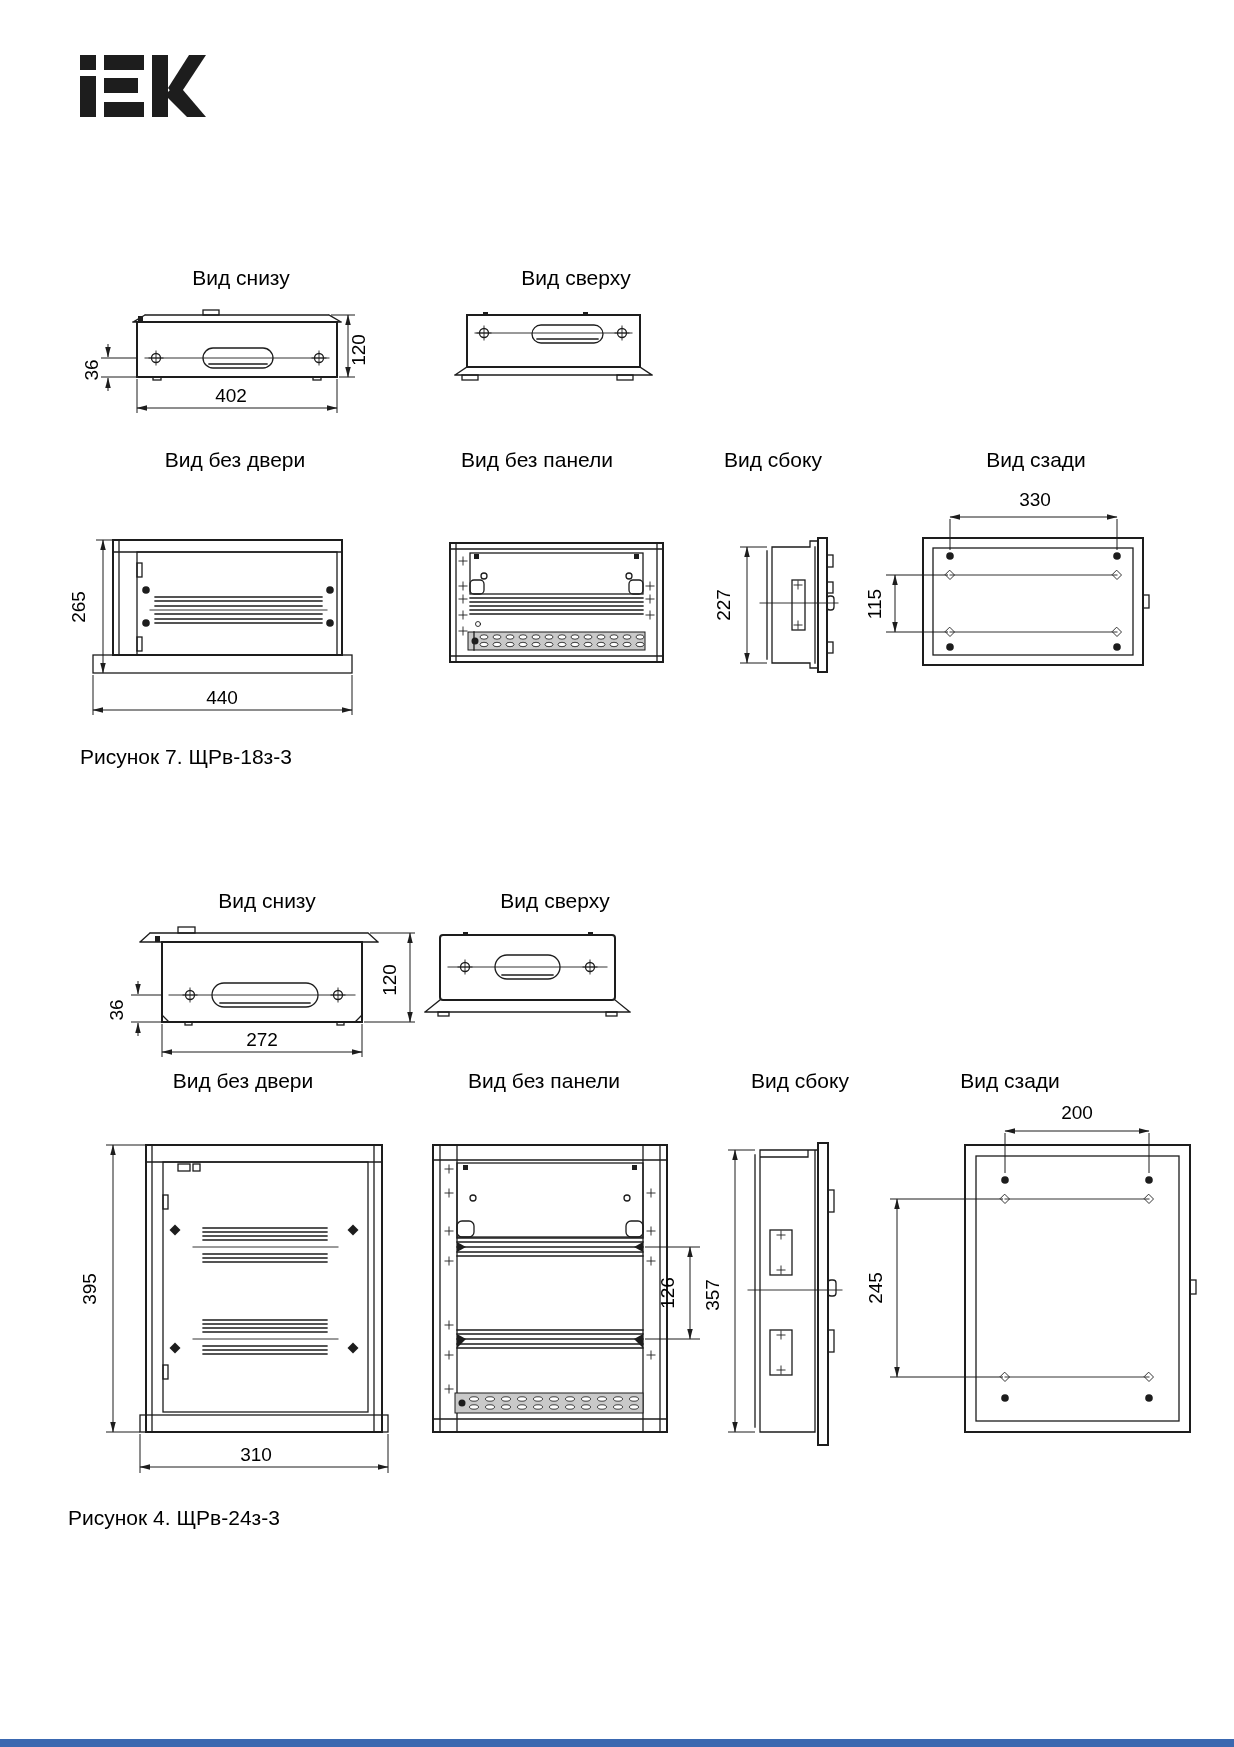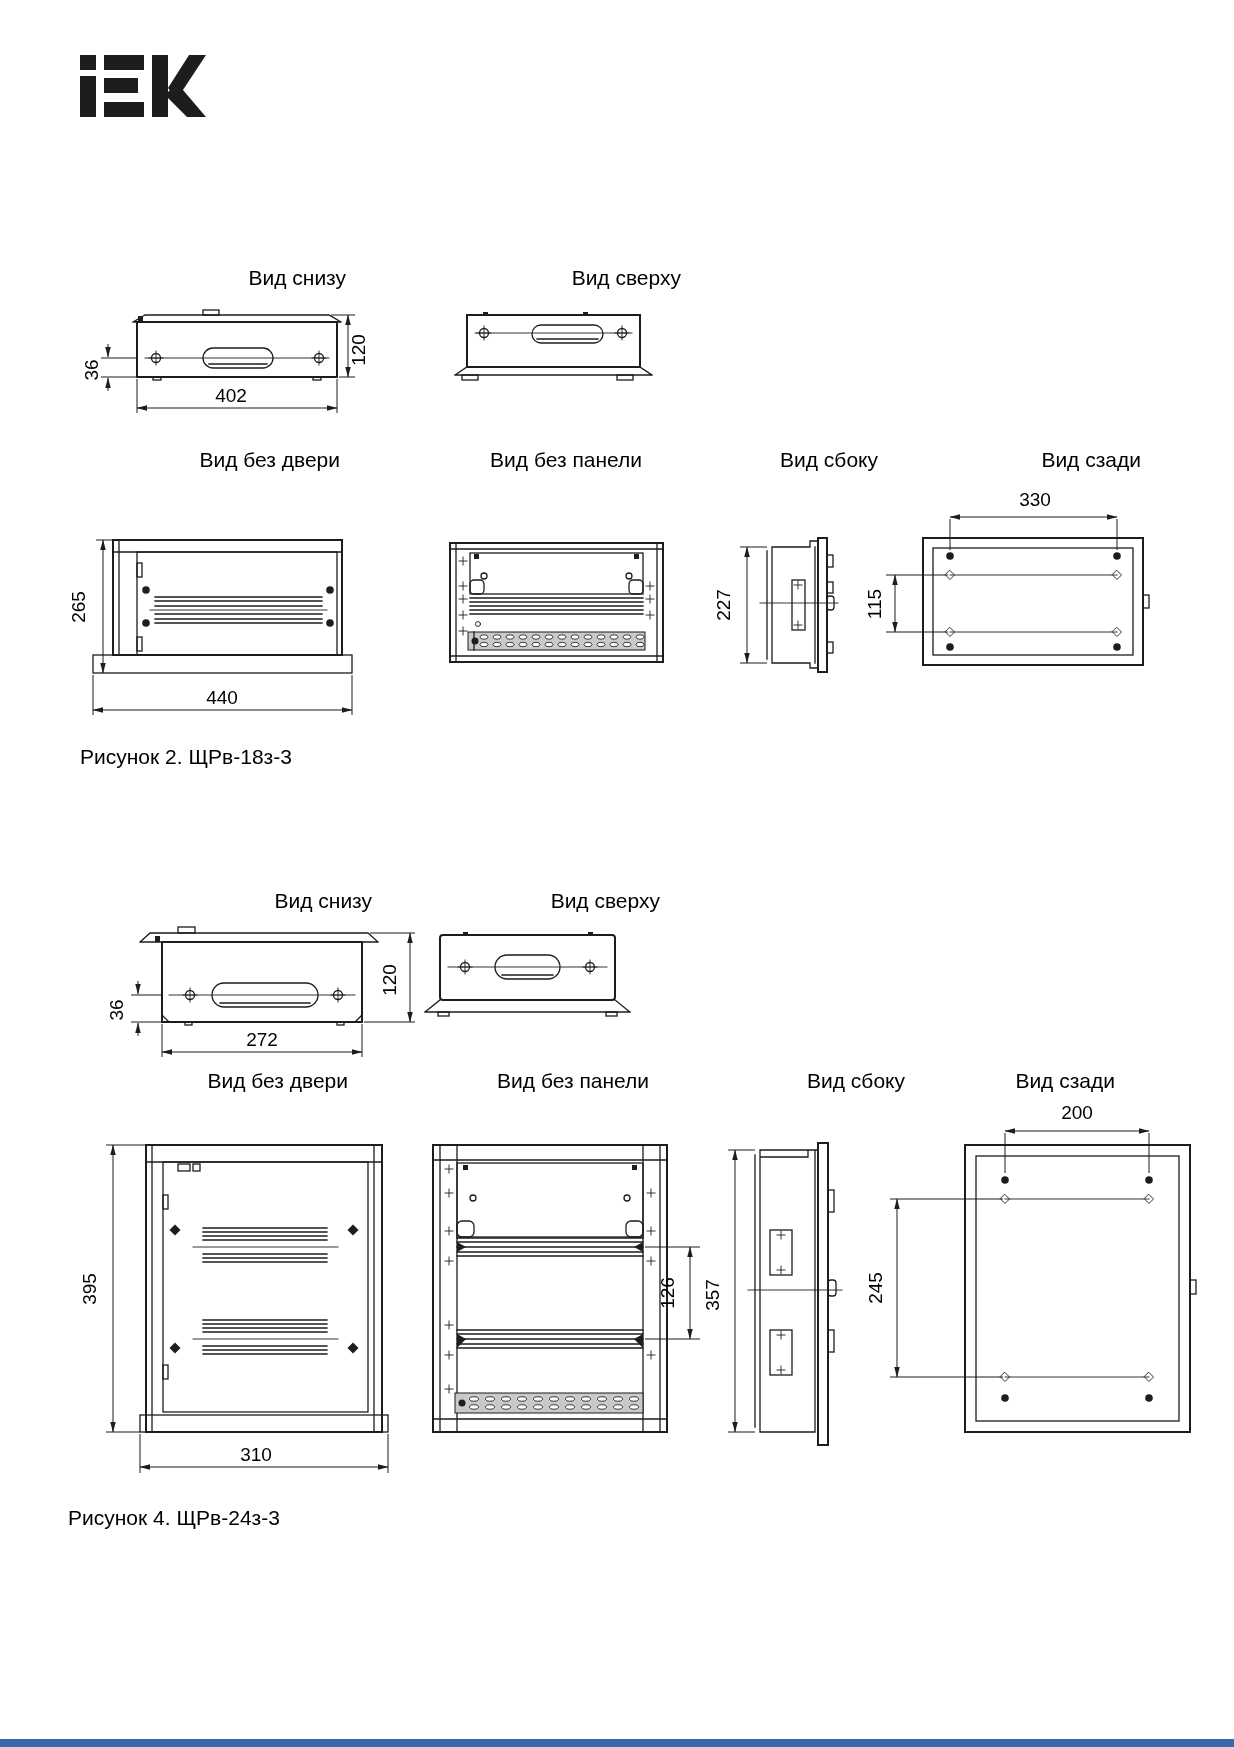--- a/index.html
+++ b/index.html
@@ -1,19 +1,19 @@
 <!DOCTYPE html>
 <html><head>
 <meta charset="utf-8">
 <style>
   html,body{margin:0;padding:0}
   body{width:1234px;height:1747px;background:#fff;position:relative;
        font-family:"Liberation Sans",sans-serif;color:#000}
   .page{position:absolute;left:0;top:0;width:1234px;height:1747px;background:#fff;overflow:hidden}
-  .vlabel{position:absolute;width:210px;text-align:right;font-size:21px;font-weight:500;white-space:nowrap}
+  .vlabel{position:absolute;width:210px;text-align:center;font-size:21px;font-weight:500;white-space:nowrap}
   .caption{position:absolute;font-size:21px;font-weight:500;white-space:nowrap}
   svg.draw{position:absolute;overflow:visible}
   .ln{stroke:#1d1d1d;stroke-width:1.3;fill:none;stroke-linecap:square}
   .tk{stroke:#1d1d1d;stroke-width:2;fill:none;stroke-linecap:square}
   .tn{stroke:#1d1d1d;stroke-width:0.9;fill:none;stroke-linecap:square}
   .dln{stroke:#1d1d1d;stroke-width:1;fill:none}
   .fb{fill:#1d1d1d;stroke:none}
   .gry{fill:#c9c9c9;stroke:#1d1d1d;stroke-width:1}
   .ov{fill:#fff;stroke:#2a2a2a;stroke-width:0.9}
   text.dim{font-family:"Liberation Sans",sans-serif;font-size:19px;fill:#000}
@@ -245,21 +245,21 @@
       <use href="#dia" x="102" y="152"></use>
         <use href="#dia" x="269" y="152"></use>
     </g>
     <g>
       <path class="dln" d="M100,95 H38 M100,152 H38"></path>
       <path class="dln" marker-start="url(#arw)" marker-end="url(#arw)" d="M47,95 V152"></path>
       <text class="dim" text-anchor="middle" x="33" y="124" transform="rotate(-90 33 124)">115</text>
     </g>
   </svg>
 
-  <div class="caption" style="left:80px;top:745px">Рисунок 2. ЩРв-18з-3</div>
+  <div class="caption" style="left:80px;top:745px">Рисунок 7. ЩРв-18з-3</div>
 
   <div class="vlabel" style="left:162px;top:889px">Вид снизу</div>
   <div class="vlabel" style="left:450px;top:889px">Вид сверху</div>
 
   <svg class="draw" style="left:105px;top:920px" width="322" height="148" viewBox="0 0 322 148">
     <g>
       <path class="ln" d="M45,13 H263 M35,22 H273 M35,22 L45,13 M273,22 L263,13"></path>
       <rect class="ln" x="73" y="7" width="17" height="6"></rect>
       <rect class="fb" x="50" y="16" width="5" height="6"></rect>
       <rect class="tk" x="57" y="22" width="200" height="80"></rect>

